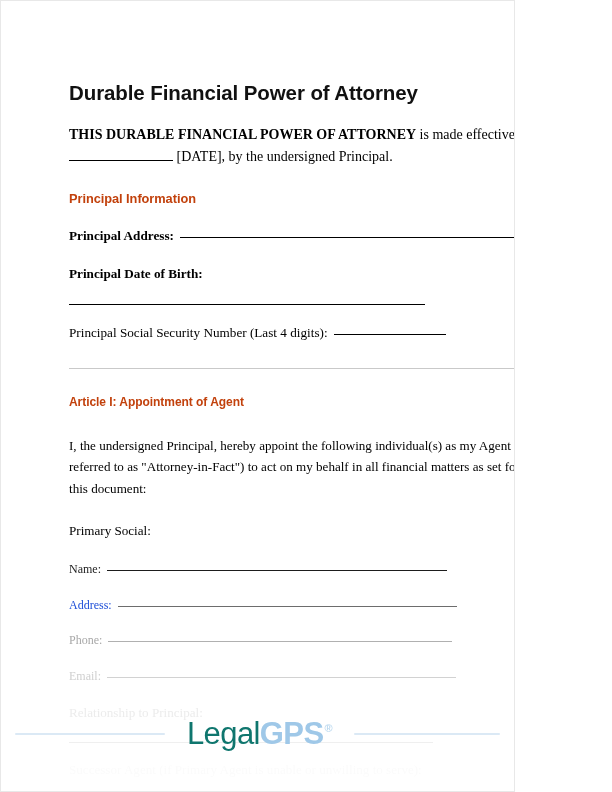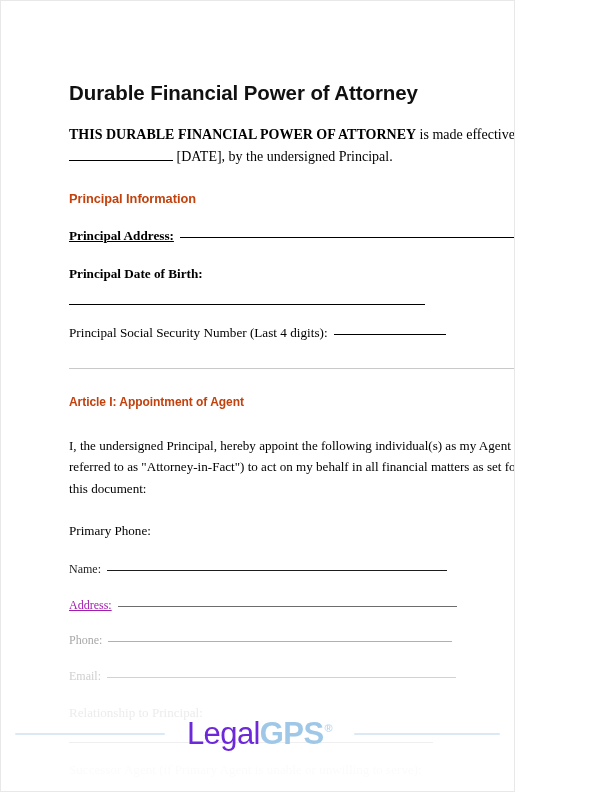--- a/index.html
+++ b/index.html
@@ -84,21 +84,21 @@
   .field .rule {
     flex: 1 1 auto;
     border-bottom: 1.4px solid #000;
     height: 0;
     margin-left: 6px;
     position: relative;
     top: -2px;
   }
 
   .f-name    { padding-top: 22px; }
-  .f-address { padding-top: 22px; text-decoration: underline; }
+  .f-address { padding-top: 22px; }
   .f-dob     { padding-top: 22px; }
 
   .f-name .rule    { max-width: 349px; }
   .f-address .rule { max-width: 350px; }
 
   .dob-rule {
     width: 356px;
     border-bottom: 1.4px solid #000;
     height: 0;
     margin-top: 22px;
@@ -139,21 +139,21 @@
     margin-left: 6px;
     position: relative;
     top: -2px;
     border-bottom-style: solid;
     border-bottom-width: 1.2px;
   }
 
   .ff-name     { padding-top: 21px; color: #1d1d1d; }
   .ff-name .rule     { max-width: 340px; border-bottom-color: #1d1d1d; border-bottom-width: 1.4px; }
 
-  .ff-address  { padding-top: 21px; color: #a21caf; text-decoration: underline; }
+  .ff-address  { padding-top: 21px; color: #1d4ed8; }
   .ff-address .rule  { max-width: 339px; border-bottom-color: #6d6d6d; }
 
   .ff-phone    { padding-top: 20px; color: #a8a8a8; }
   .ff-phone .rule    { max-width: 344px; border-bottom-color: #b0b0b0; }
 
   .ff-email    { padding-top: 21px; color: #cfcfcf; }
   .ff-email .rule    { max-width: 349px; border-bottom-color: #d2d2d2; }
 
   .ff-relationship {
     padding-top: 21px;
@@ -195,21 +195,21 @@
 
   .logo {
     font-family: "Liberation Sans", "DejaVu Sans", sans-serif;
     font-size: 31px;
     line-height: 1;
     letter-spacing: -0.6px;
     white-space: nowrap;
     position: relative;
     top: -1px;
   }
-  .logo .legal { color: #6d28d9; font-weight: normal; }
+  .logo .legal { color: #0f766e; font-weight: normal; }
   .logo .gps   { color: #9fc8e8; font-weight: bold; text-align: center; }
   .logo .reg {
     color: #bcd9ef;
     font-size: 11px;
     vertical-align: super;
     font-weight: bold;
     margin-left: 1px;
   }
 </style>
 </head>
@@ -243,21 +243,21 @@
       <span class="lbl">Principal Social Security Number (Last 4 digits):</span>
       <span class="rule"></span>
     </div>
 
     <div class="divider"></div>
 
     <h2 class="section-heading sh-article">Article I: Appointment of Agent</h2>
 
     <p class="body-p p-appoint">I, the undersigned Principal, hereby appoint the following individual(s) as my Agent (also referred to as "Attorney-in-Fact") to act on my behalf in all financial matters as set forth in this document:</p>
 
-    <p class="body-p p-primary">Primary Phone:</p>
+    <p class="body-p p-primary">Primary Social:</p>
 
     <div class="fade-field ff-name">
       <span class="lbl">Name:</span>
       <span class="rule"></span>
     </div>
 
     <div class="fade-field ff-address">
       <span class="lbl">Address:</span>
       <span class="rule"></span>
     </div>

